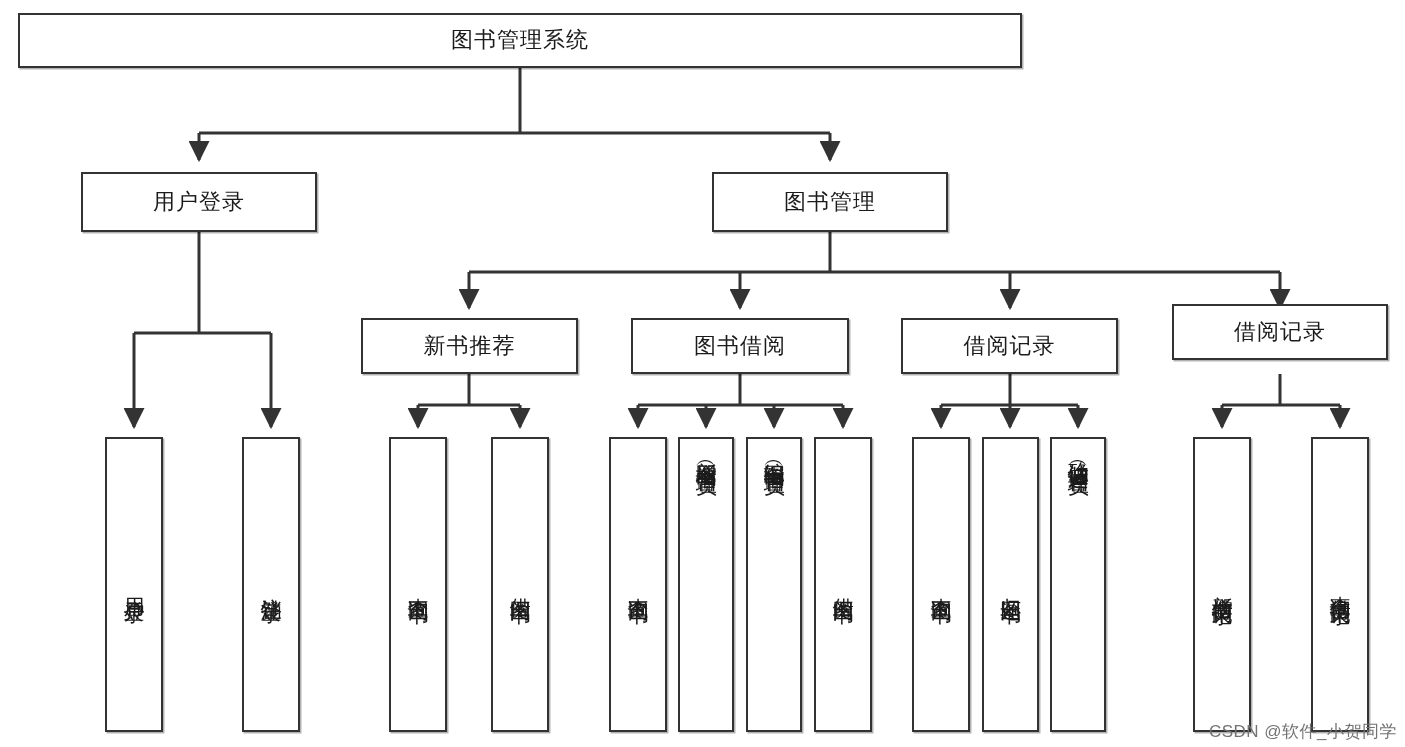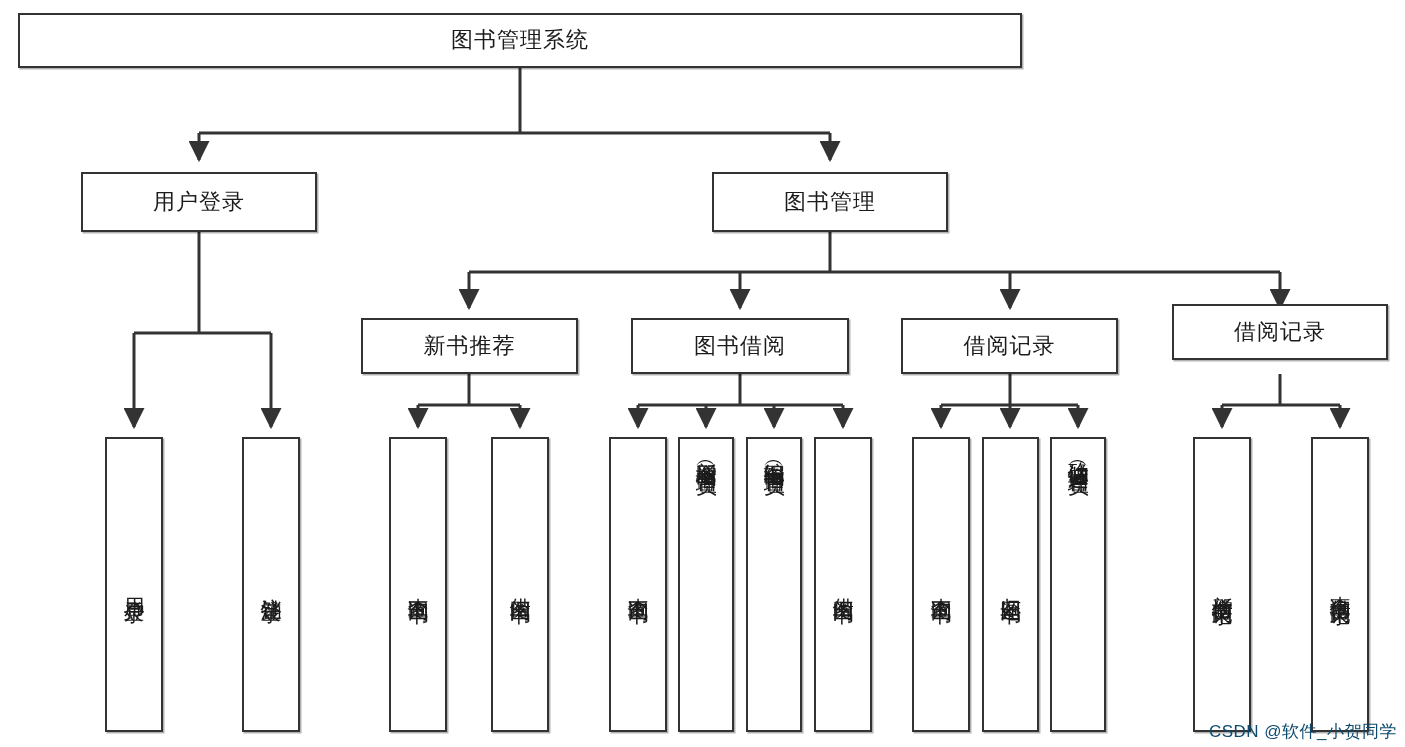--- a/index.html
+++ b/index.html
@@ -73,21 +73,21 @@
     align-items: flex-start;
     justify-content: center;
     padding-top: 6px;
     box-sizing: border-box;
   }
   #watermark {
     position: absolute;
     right: 8px;
     bottom: 4px;
     font-size: 17px;
-    color: #0c4a6e;
+    color: #737373;
     letter-spacing: 0.5px;
     white-space: nowrap;
     user-select: none;
   }
 </style>
 </head>
 <body>
 
 <div id="canvas">
 

